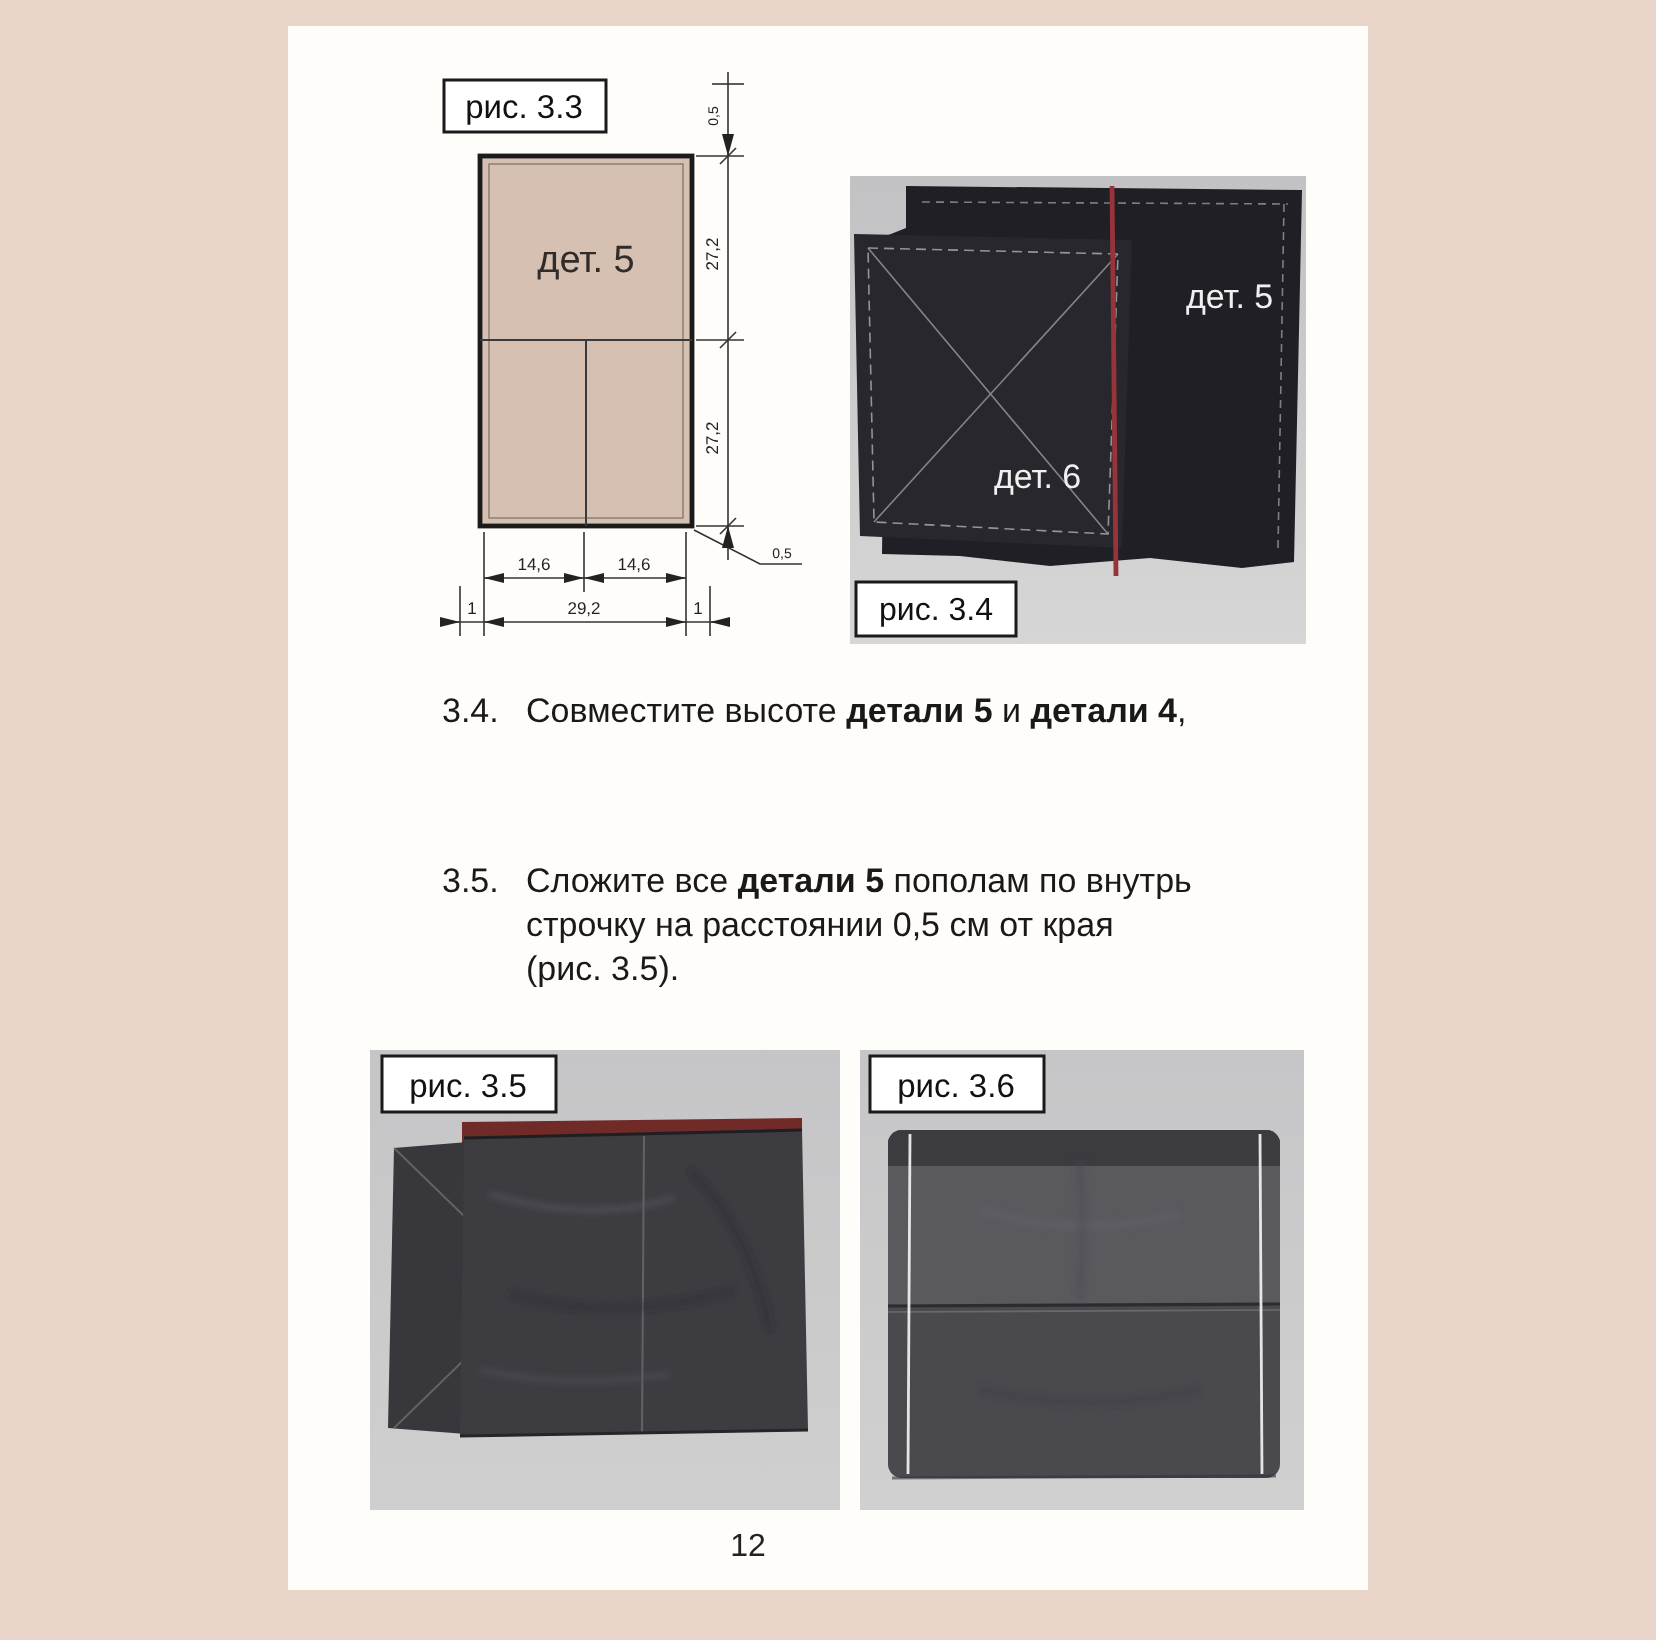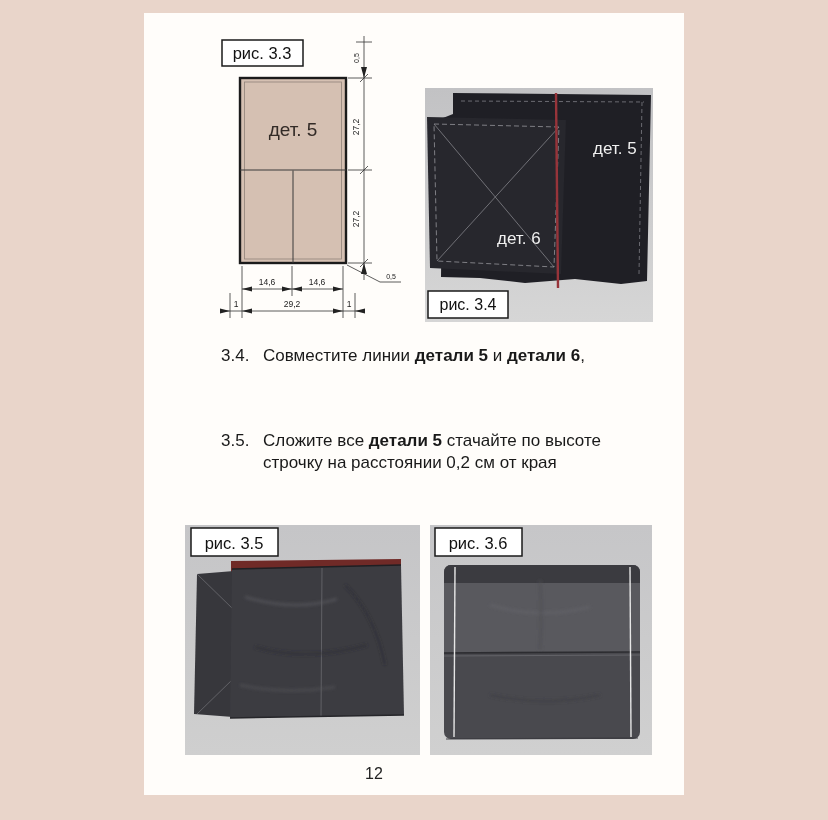--- a/index.html
+++ b/index.html
@@ -124,29 +124,30 @@
 
   <g>
     <rect x="3" y="203" width="80" height="27" fill="#ffffff" stroke="#1a1a1a" stroke-width="1.5"></rect>
     <text x="43" y="222" text-anchor="middle" font-size="16" fill="#111">рис. 3.4</text>
   </g>
 </svg>
 
 <div class="instr" style="left:221px;top:345px;">
   <div class="num">3.4.</div>
   <div class="lines">
-    <div><span>Совместите линии </span><span class="b">детали 5</span><span> и </span><span class="b">детали 6</span><span>,</span></div>
+    <div><span>Совместите высоте </span><span class="b">детали 5</span><span> и </span><span class="b">детали 4</span><span>,</span></div>
   </div>
 </div>
 
 <div class="instr" style="left:221px;top:430px;">
   <div class="num">3.5.</div>
   <div class="lines">
-    <div><span>Сложите все </span><span class="b">детали 5</span><span> стачайте по высоте</span></div>
-    <div><span>строчку на расстоянии 0,2 см от края</span></div>
+    <div><span>Сложите все </span><span class="b">детали 5</span><span> пополам по внутрь</span></div>
+    <div><span>строчку на расстоянии 0,5 см от края</span></div>
+    <div><span>(рис. 3.5).</span></div>
   </div>
 </div>
 
 <svg class="abs" style="left:185px;top:525px;" width="235" height="230" viewBox="0 0 235 230">
   <defs>
     <linearGradient id="bg35" x1="0" y1="0" x2="0" y2="1">
       <stop offset="0" stop-color="#c5c5c7"></stop>
         <stop offset="1" stop-color="#cfcfcf"></stop>
     </linearGradient>
     <filter id="soft35" x="-20%" y="-20%" width="140%" height="140%">

